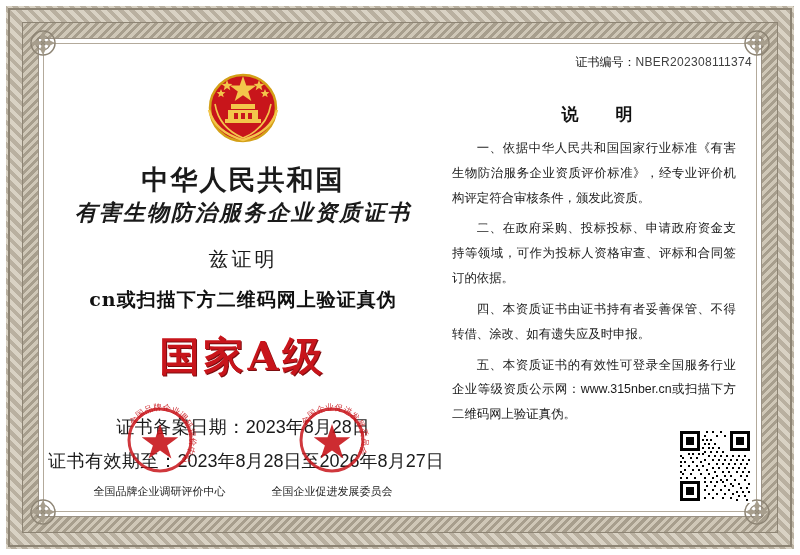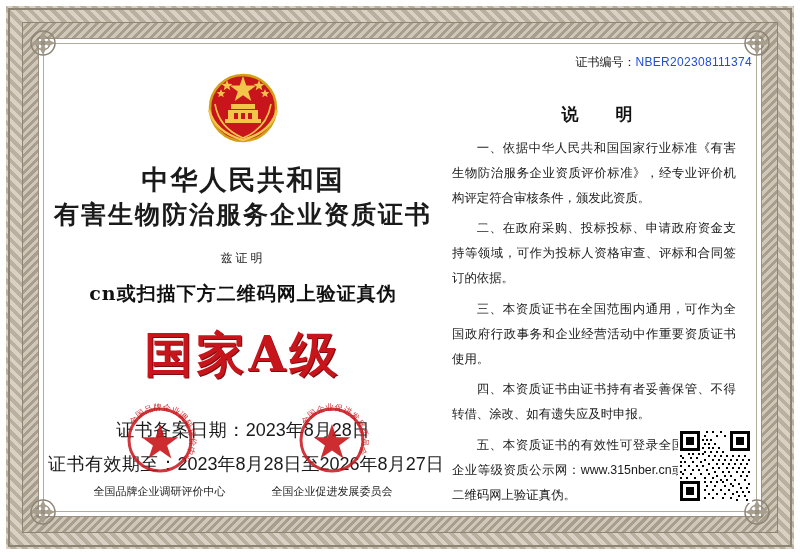--- a/index.html
+++ b/index.html
@@ -95,43 +95,43 @@
 
   .cert-title {
     margin-top: 8px;
     font-family: "DejaVu Serif", "Liberation Serif", serif;
     font-weight: bold;
     font-size: 27px;
     letter-spacing: 2px;
     color: #1a1a1a;
     line-height: 1.35;
   }
-  .cert-title .line2 { font-size: 25px; }
+  .cert-title .line2 { font-size: 22px; font-style: italic; }
 
   .hereby {
     margin-top: 18px;
     font-family: "DejaVu Serif", "Liberation Serif", serif;
-    font-size: 12px;
+    font-size: 20px;
     letter-spacing: 3px;
     color: #1a1a1a;
   }
 
   .company {
     margin-top: 14px;
     font-family: "DejaVu Serif", "Liberation Serif", serif;
     font-size: 19px;
     font-weight: bold;
     letter-spacing: 1px;
     color: #111;
   }
 
   .grade {
     margin-top: 16px;
     font-family: "DejaVu Serif", "Liberation Serif", serif;
-    font-size: 48px;
+    font-size: 40px;
     font-weight: bold;
     letter-spacing: 4px;
     color: #c8151b;
     text-shadow: 1px 1px 0 #7d0d10;
   }
 
   .dates {
     margin-top: 26px;
     font-size: 18px;
     color: #1a1a1a;
@@ -172,21 +172,21 @@
     width: 300px;
     height: 100%;
   }
   .cert-no {
     font-size: 12px;
     color: #1a1a1a;
     text-align: right;
     margin-top: 6px;
     white-space: nowrap;
   }
-  .cert-no .num { color: #1d4ed8; letter-spacing: 0.3px; }
+  .cert-no .num { color: #404040; letter-spacing: 0.3px; }
 
   .notes-title {
     margin-top: 32px;
     text-align: center;
     font-family: "DejaVu Serif", "Liberation Serif", serif;
     font-size: 17px;
     font-weight: bold;
     letter-spacing: 10px;
     color: #111;
   }
@@ -356,21 +356,20 @@
 
       <div class="cert-no">
         <span>证书编号：</span><span class="num">NBER202308111374</span>
       </div>
 
       <div class="notes-title">说　明</div>
 
       <div class="notes">
         <p>一、依据中华人民共和国国家行业标准《有害生物防治服务企业资质评价标准》，经专业评价机构评定符合审核条件，颁发此资质。</p>
         <p>二、在政府采购、投标投标、申请政府资金支持等领域，可作为投标人资格审查、评标和合同签订的依据。</p>
-        <p>三、本资质证书在全国范围内通用，可作为全国政府行政事务和企业经营活动中作重要资质证书使用。</p>
         <p>四、本资质证书由证书持有者妥善保管、不得转借、涂改、如有遗失应及时申报。</p>
         <p>五、本资质证书的有效性可登录全国服务行业企业等级资质公示网：www.315nber.cn或扫描下方二维码网上验证真伪。</p>
       </div>
 
       <div class="qr">
         <svg width="74" height="74" viewBox="0 0 74 74">
           <rect width="74" height="74" fill="#ffffff"></rect>
           <g fill="#000000">
 
             <rect x="2" y="2" width="20" height="20"></rect>

